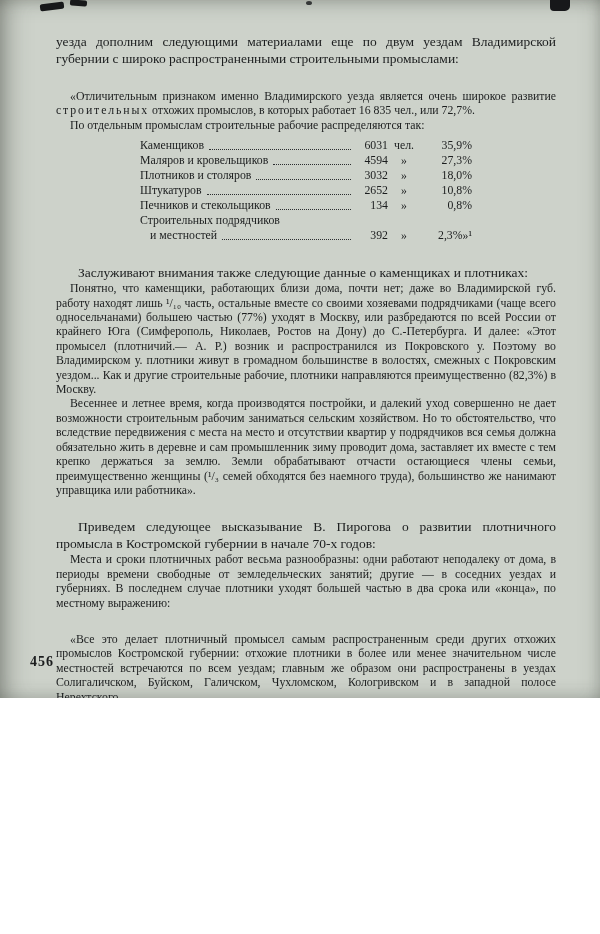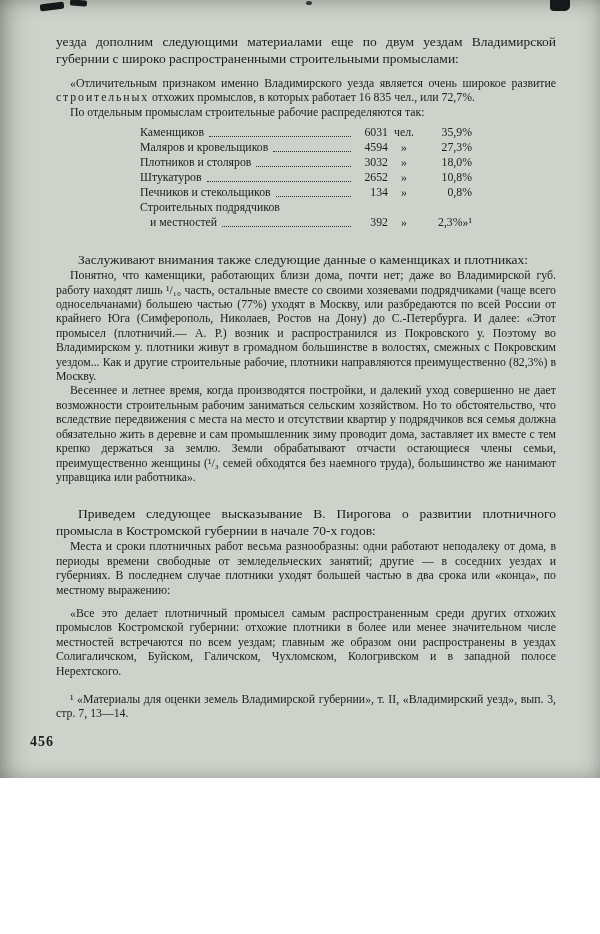--- a/index.html
+++ b/index.html
@@ -1,35 +1,35 @@
 <!DOCTYPE html>
 <html lang="ru" style="--paper: #cdd2ca; --ink: #1b1d1e;"><head>
 <meta charset="utf-8">
 <style>
   html,body { margin:0; padding:0; }
   .page {
     position:relative;
-    width:600px; height:778px;
+    width:600px; height:698px;
     background: var(--paper, #cdd2ca);
     color: var(--ink, #1b1d1e);
     font-family: "Liberation Serif", "DejaVu Serif", serif;
     overflow:hidden;
     box-shadow: inset 20px 0 26px -16px rgba(55,60,52,.5),
                 inset -14px 0 22px -16px rgba(55,60,52,.35),
                 inset 0 12px 22px -14px rgba(55,60,52,.4),
                 inset 0 -12px 22px -16px rgba(55,60,52,.3);
   }
   .textblock { position:absolute; left:56px; top:33px; width:500px; }
 
   p { margin:0; }
   .body  { font-size:13.5px; line-height:17px; text-align:justify; }
   .small { font-size:11.8px; line-height:14.4px; text-align:justify; }
   .indent  { text-indent:14px; }
   .bindent { text-indent:22px; }
-  .mt-s { margin-top:9px; }
+  .mt-s { margin-top:22px; }
   .mt-m { margin-top:21px; }
   .emph { letter-spacing:0.16em; }
 
   .table { margin:6px 0 8px 84px; width:332px; font-size:11.8px; line-height:15px; }
   .trow { display:flex; align-items:flex-end; }
   .tlabel { white-space:nowrap; }
   .tlabel.cont { padding-left:10px; }
   .leader { flex:1 1 auto; min-width:8px; margin:0 5px 0 5px;
             border-bottom:1.6px dotted #2b2d2f; transform:translateY(-3px); }
   .tval  { width:32px; text-align:right; white-space:nowrap; }

